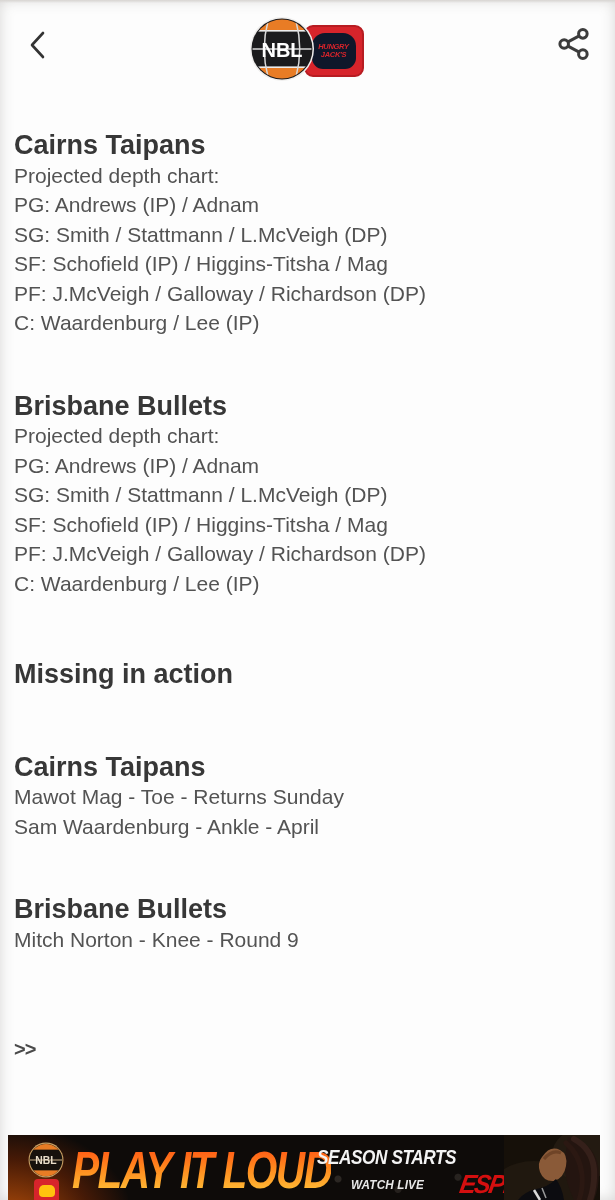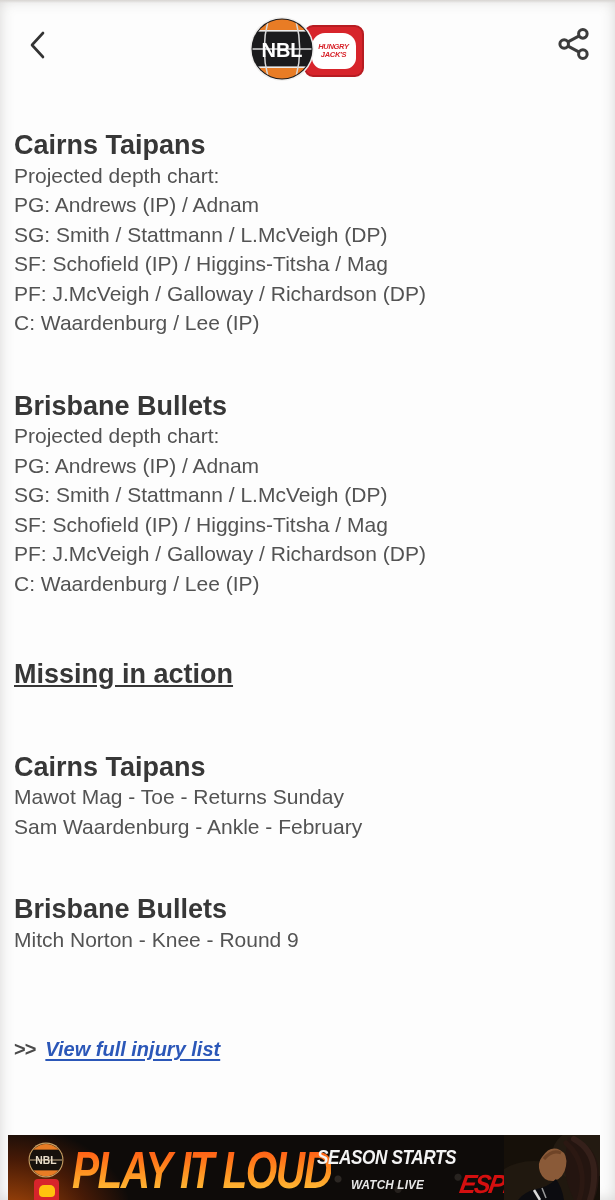--- a/index.html
+++ b/index.html
@@ -46,21 +46,21 @@
   .hj-box {
     position: absolute; left: 55px; top: 9px;
     width: 60px; height: 52px;
     background: #d7242b;
     border-radius: 9px;
     border: 2px solid #b71c22;
     display: flex; align-items: center; justify-content: center;
   }
   .hj-burger {
     width: 44px; height: 36px;
-    background: #ffffff;
+    background: #0f172a;
     border-radius: 13px 13px 11px 11px;
     display: flex; flex-direction: column; align-items: center; justify-content: center;
     font-size: 7.5px; font-weight: bold; font-style: italic;
     color: #d7242b; line-height: 8px; letter-spacing: -0.3px;
     text-align: center;
   }
   .ball-wrap { position: absolute; left: 0; top: 0; z-index: 2; }
 
   
   .content {
@@ -71,21 +71,21 @@
   }
   .content h2 {
     font-size: 27px;
     font-weight: bold;
     color: #373737;
     line-height: 29.5px;
   }
   .content p { margin: 0; }
   .team-section.first { margin-top: 36px; }
   .team-section + .team-section { margin-top: 54px; }
-  .mia-title { margin-top: 62px; text-decoration: underline; }
+  .mia-title { margin-top: 62px; }
   .mia-team.first-mia { margin-top: 63px; }
   .mia-team + .mia-team { margin-top: 54px; }
 
   .link-row {
     margin-top: 84px;
     padding: 0 14px;
     font-size: 20px;
     display: flex; align-items: center; gap: 10px;
   }
   .link-prefix { color: #4a4a4a; font-weight: bold; letter-spacing: -1px; }
@@ -243,32 +243,31 @@
       <p>SF: Schofield (IP) / Higgins-Titsha / Mag</p>
       <p>PF: J.McVeigh / Galloway / Richardson (DP)</p>
       <p>C: Waardenburg / Lee (IP)</p>
     </section>
 
     <h2 class="mia-title">Missing in action</h2>
 
     <section class="mia-team first-mia">
       <h2>Cairns Taipans</h2>
       <p>Mawot Mag - Toe - Returns Sunday</p>
-      <p>Sam Waardenburg - Ankle - February</p>
+      <p>Sam Waardenburg - Ankle - April</p>
     </section>
 
     <section class="mia-team">
       <h2>Brisbane Bullets</h2>
       <p>Mitch Norton - Knee - Round 9</p>
     </section>
   </main>
 
   <div class="link-row">
     <span class="link-prefix">&gt;&gt;</span>
-    <a class="injury-link">View full injury list</a>
   </div>
 
   <div class="ad-banner">
     <div class="crowd-texture"></div>
 
     <div class="banner-logos">
       <svg width="36" height="36" viewBox="0 0 66 66">
         <defs>
             <clipPath id="ballClip2">
               <circle cx="33" cy="33" r="29.5"></circle>

